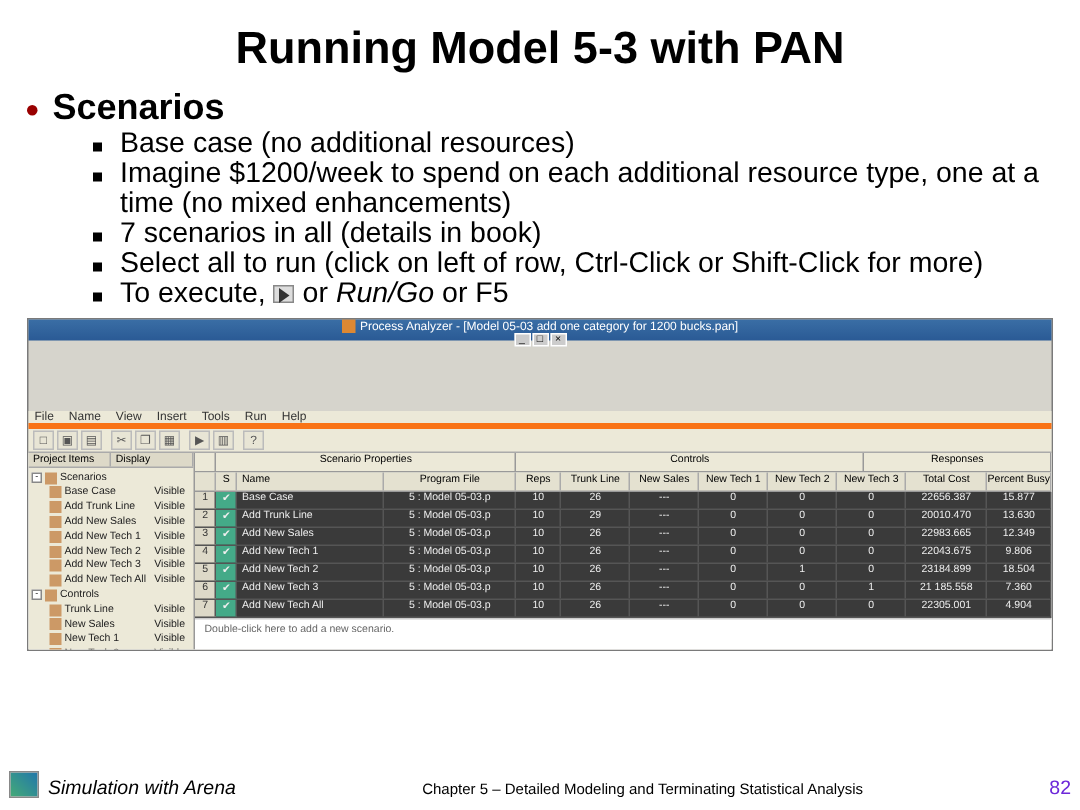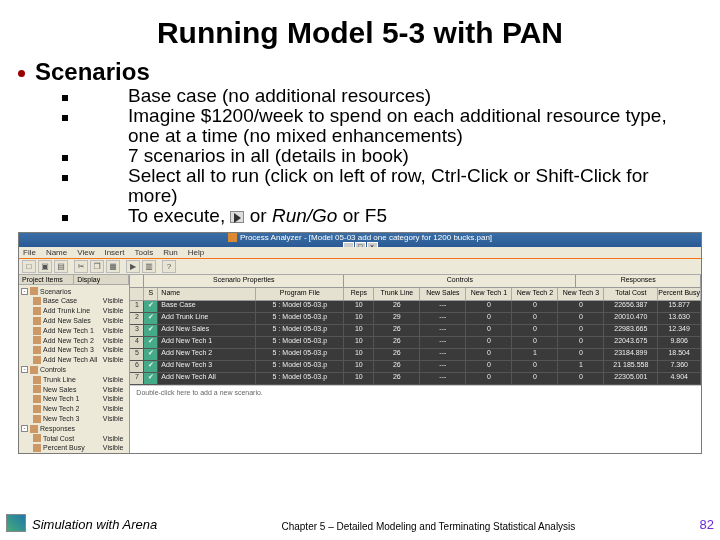--- a/index.html
+++ b/index.html
@@ -3,33 +3,33 @@
 <meta charset="utf-8">
 <style>
   * { box-sizing: border-box; margin: 0; padding: 0; }
   body { width: 720px; height: 540px; font-family: Arial, sans-serif; background: #fff; position: relative; overflow: hidden; }
   .slide { width: 720px; height: 439px; padding: 12px 18px 0 18px; position: relative; }
   .title { font-size: 30px; font-weight: bold; color: #000; text-align: center; margin: 4px 0 8px 0; font-family: Arial, sans-serif; }
   .bullet-row { display: flex; align-items: flex-start; }
   .dot { width: 7px; height: 7px; background: #990000; border-radius: 50%; margin-top: 12px; margin-right: 10px; flex-shrink: 0; }
   .h2 { font-size: 24px; font-weight: bold; color: #000; }
   .sub { margin-left: 44px; }
-  .sub .row { display: flex; align-items: flex-start; margin-bottom: 0; line-height: 1.05; gap: 48px; }
+  .sub .row { display: flex; align-items: flex-start; margin-bottom: 0; line-height: 1.05; }
   .sq { width: 6px; height: 6px; background: #000; margin-top: 9px; margin-right: 12px; flex-shrink: 0; }
   .body { font-size: 19px; color: #000; line-height: 1.05; }
   .ital { font-style: italic; }
   .playicon { display: inline-block; width: 14px; height: 12px; background: #ddd; border: 1px solid #888; position: relative; vertical-align: middle; }
   .playicon::after { content: ""; position: absolute; left: 3px; top: 1px; border-left: 7px solid #333; border-top: 5px solid transparent; border-bottom: 5px solid transparent; }
   .screenshot { margin-top: 6px; border: 1px solid #7a7a7a; background: #d6d4cc; height: 222px; width: 684px; font-size: 8px; font-family: Tahoma, Arial, sans-serif; display: flex; flex-direction: column; }
   .ss-titlebar { background: linear-gradient(#3a6ea5,#2a5a95); color: #fff; height: 14px; display: flex; align-items: center; padding: 0 3px; justify-content: space-between; flex-direction: column; }
   .ss-titlebar .t { font-size: 8px; display: flex; align-items: center; gap: 3px; }
   .ss-titlebar .icn { width: 9px; height: 9px; background: #d83; }
   .ss-titlebar .btns { display: flex; gap: 1px; }
   .ss-titlebar .wb { width: 11px; height: 9px; background: #ccc; border: 1px solid #fff; font-size: 7px; text-align: center; line-height: 7px; color: #000; }
-  .ss-menubar { background: #ece9d8; height: 12px; display: flex; align-items: center; padding: 0 4px; gap: 10px; color: #333; border-bottom: 1px solid #f97316; font-size: 8px; }
+  .ss-menubar { background: #ece9d8; height: 12px; display: flex; align-items: center; padding: 0 4px; gap: 10px; color: #333; border-bottom: 4px solid #f97316; font-size: 8px; margin-top: 47px; }
   .ss-toolbar { background: #ece9d8; height: 16px; display: flex; align-items: center; padding: 0 3px; gap: 2px; border-bottom: 1px solid #aaa; }
   .tb { width: 14px; height: 13px; background: #e8e5d5; border: 1px solid #bbb; display: flex; align-items: center; justify-content: center; font-size: 8px; color: #555; }
   .tb.sep { width: 2px; background: transparent; border: none; }
   .ss-body { flex: 1; display: flex; background: #fff; overflow: hidden; }
   .ss-left { width: 118px; border-right: 1px solid #999; background: #ece9d8; display: flex; flex-direction: column; }
   .ss-left-hdr { display: flex; background: #ddd9c8; border-bottom: 1px solid #aaa; }
   .ss-left-hdr div { flex: 1; padding: 1px 3px; border-right: 1px solid #aaa; font-size: 7px; }
   .ss-tree { padding: 2px 2px; font-size: 7px; color: #222; line-height: 1.4; }
   .ss-tree .r { display: flex; align-items: center; gap: 2px; white-space: nowrap; }
   .ss-tree .pm { width: 7px; height: 7px; border: 1px solid #888; font-size: 6px; line-height: 5px; text-align: center; background: #fff; }

